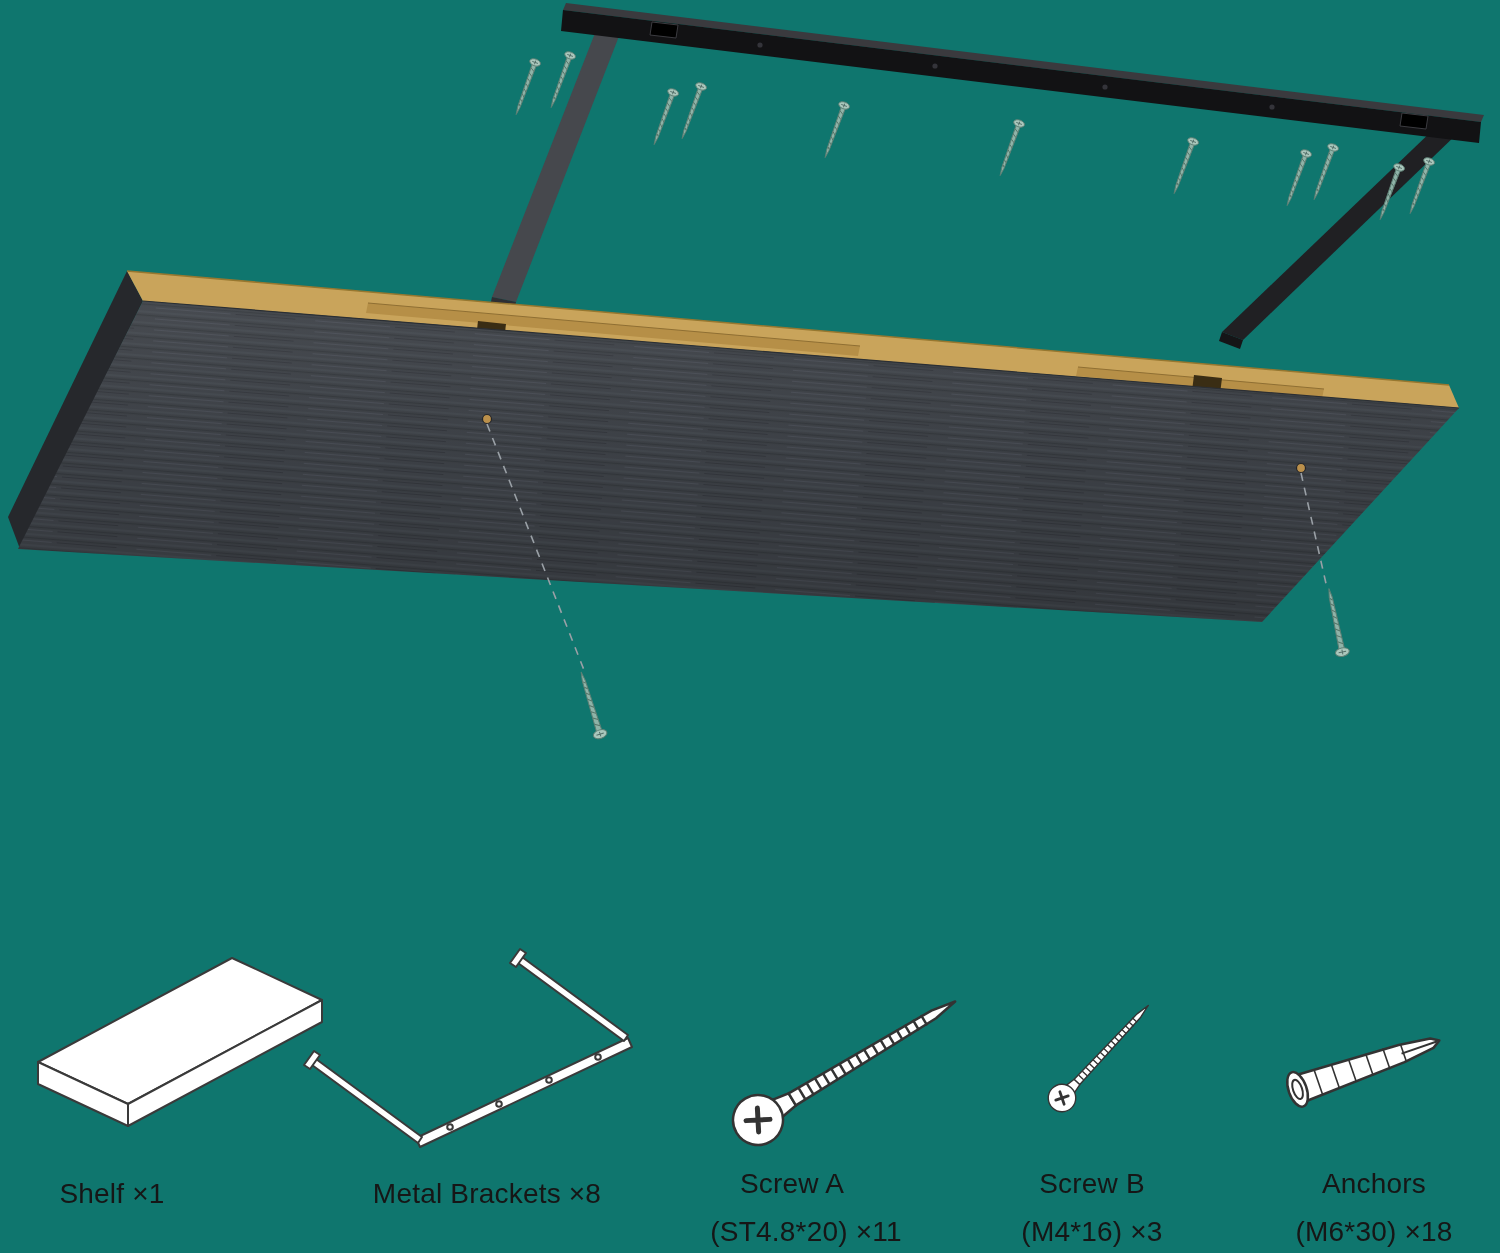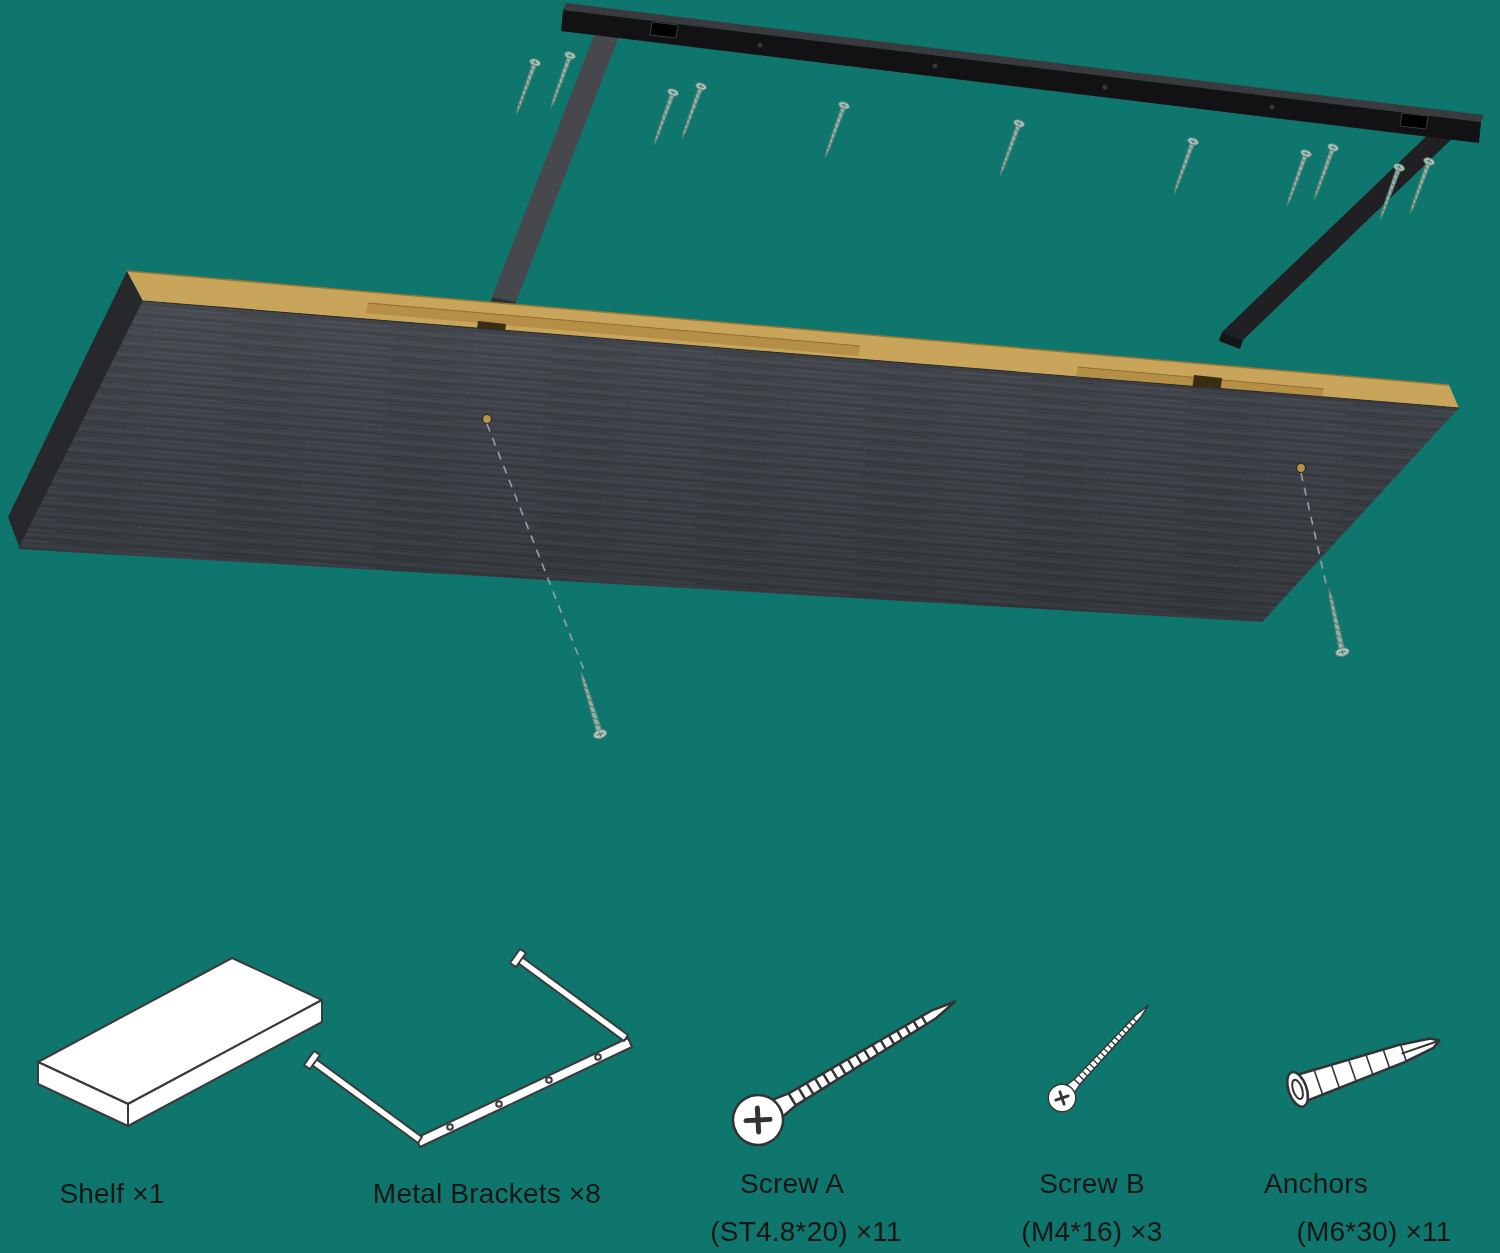--- a/index.html
+++ b/index.html
@@ -161,16 +161,16 @@
       <use href="#iconAnchor" transform="translate(1290 1092) rotate(-19)"></use>
     </g>
   </svg>
 
   <div class="lbl" style="left:112px; top:1178px;">Shelf ×1</div>
   <div class="lbl" style="left:487px; top:1178px;">Metal Brackets ×8</div>
   <div class="lbl" style="left:792px; top:1168px;">Screw A</div>
   <div class="lbl" style="left:806px; top:1216px;">(ST4.8*20) ×11</div>
   <div class="lbl" style="left:1092px; top:1168px;">Screw B</div>
   <div class="lbl" style="left:1092px; top:1216px;">(M4*16) ×3</div>
-  <div class="lbl" style="left:1316px; top:1168px;">Anchors</div>
-  <div class="lbl" style="left:1374px; top:1216px;">(M6*30) ×11</div>
+  <div class="lbl" style="left:1374px; top:1168px;">Anchors</div>
+  <div class="lbl" style="left:1374px; top:1216px;">(M6*30) ×18</div>
 
 </div>
 
 </body></html>

